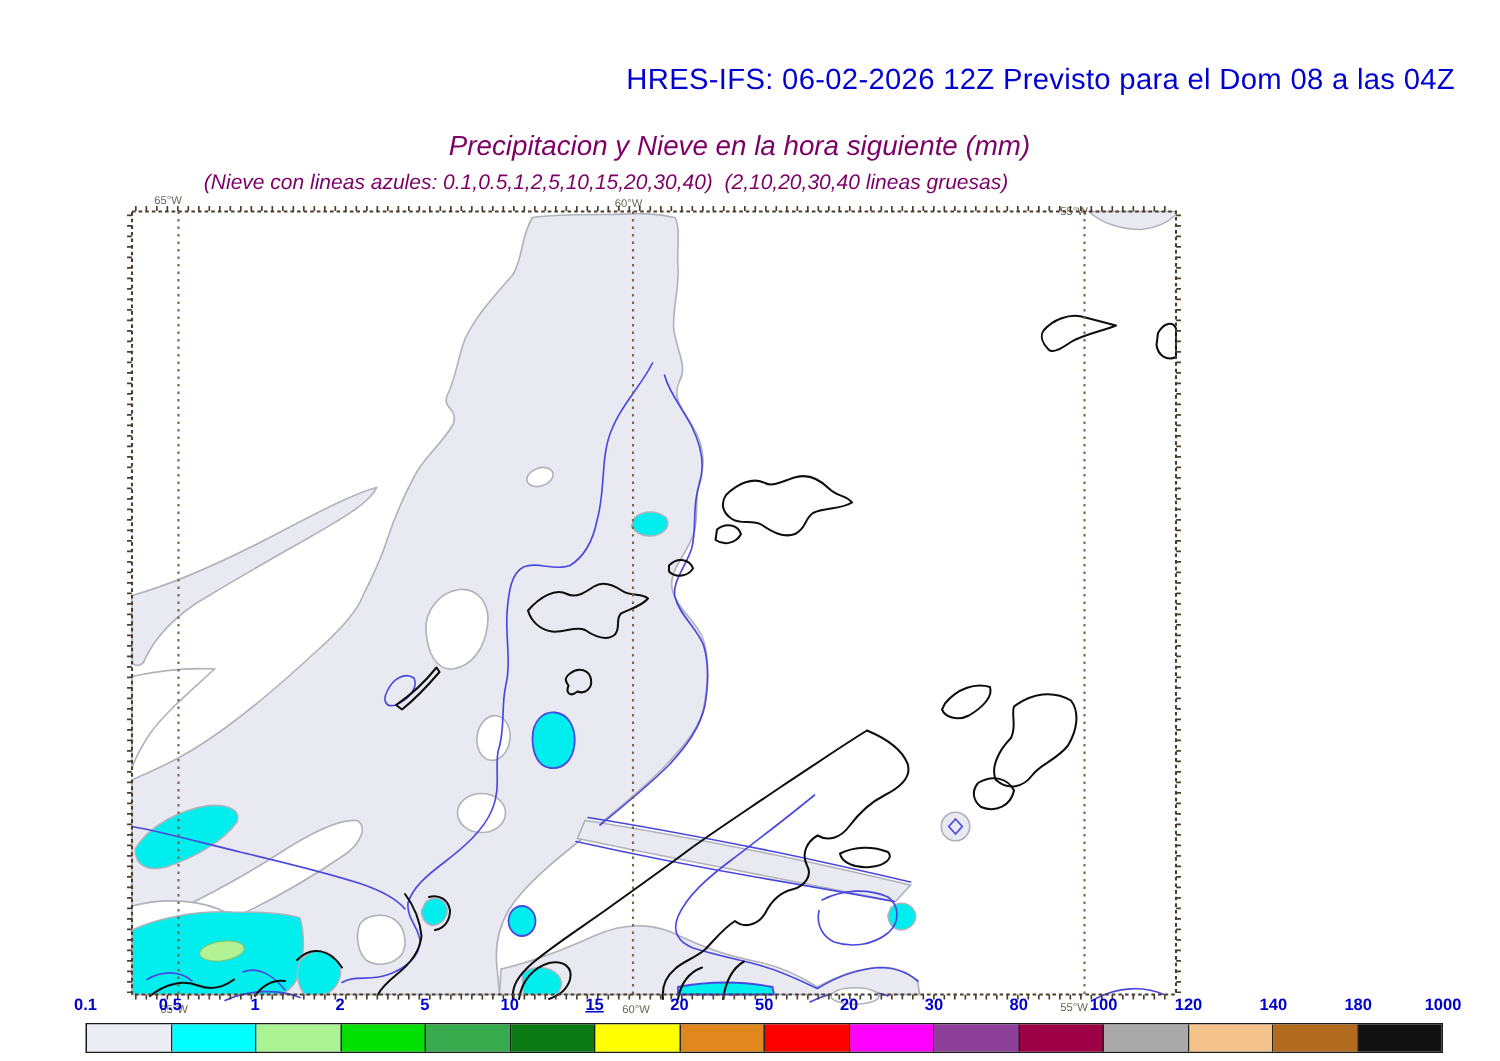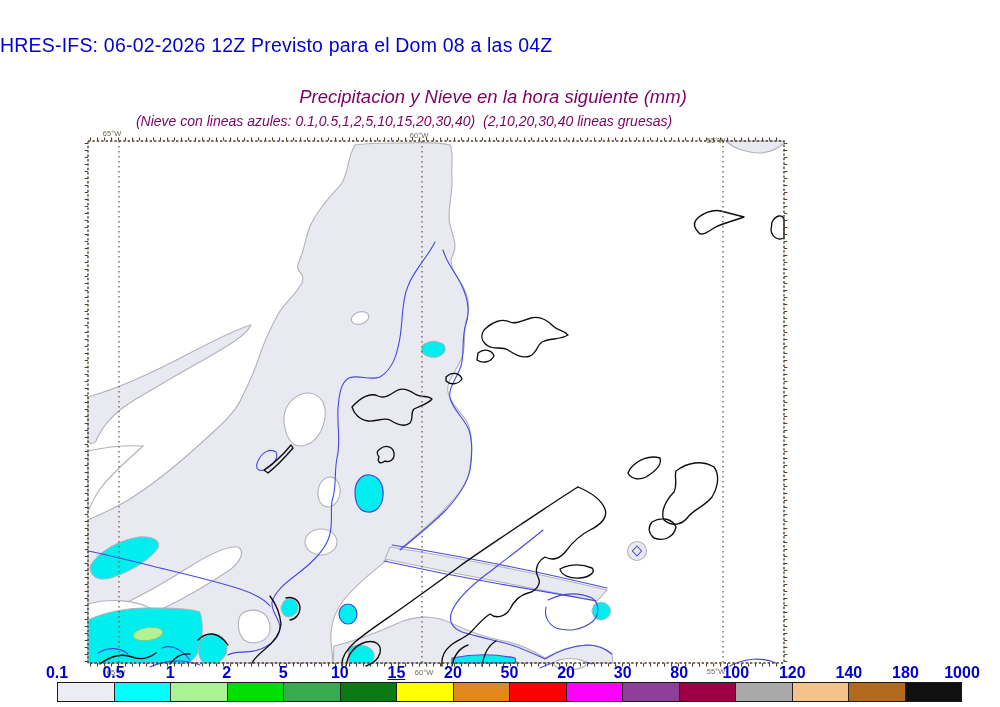--- a/index.html
+++ b/index.html
@@ -1,18 +1,18 @@
 <!DOCTYPE html>
 <html style="--page_bg: #ffffff; --title_blue: #0000d2; --subtitle_maroon: #7d0066; --bar_label_blue: #0000cd; --grat_label_gray: #6e665a; --shade: #e9e9f1; --shade_outline: #b2b2bc; --snow_blue: #4848e0; --coast_black: #0d0d0d; --cyan_fill: #00eeee; --green_fill: #b2f294; --graticule_brown: #7b6544; --frame_dark: #4a3d2c;"><head>
 <meta charset="utf-8">
 <style>
   html,body{margin:0;padding:0;background:#fff;}
   .page{position:relative;width:1000px;height:707px;background:var(--page_bg,#fff);
         font-family:"Liberation Sans","DejaVu Sans",sans-serif;overflow:hidden;}
-  .title{position:absolute;top:34px;left:0;width:970px;text-align:left;
+  .title{position:absolute;top:42px;left:0;width:970px;text-align:right;
          font-size:19.5px;color:var(--title_blue);letter-spacing:.2px;}
   .subtitle{position:absolute;top:86px;left:0;width:970px;text-align:center;
             font-style:italic;font-size:18.5px;color:var(--subtitle_maroon);padding-left:8px;}
   .subtitle2{position:absolute;top:113px;left:0;width:808px;text-align:center;
              font-style:italic;font-size:14px;color:var(--subtitle_maroon);white-space:pre;}
   .grat{position:absolute;transform:translateX(-50%);font-size:7.5px;
         color:var(--grat_label_gray);letter-spacing:0;}
   .map{position:absolute;left:80px;top:130px;width:716px;height:552px;}
   
   .sh{fill:var(--shade);stroke:var(--shade_outline);stroke-width:1.1;}
@@ -25,21 +25,21 @@
   .gr{fill:none;stroke:var(--graticule_brown);stroke-width:1.4;stroke-dasharray:1.6 3.4;}
   .frame{fill:none;stroke:var(--frame_dark);stroke-width:1.4;stroke-dasharray:2.4 2;}
   .tick{fill:none;stroke:var(--frame_dark);stroke-width:3.2;stroke-dasharray:1.1 5.9;}
   
   .bar{position:absolute;left:57px;top:682px;width:905px;height:20px;
        border:1.3px solid #1a1a1a;display:flex;box-sizing:border-box;}
   .bar-cell{flex:1;border-right:1px solid #222;}
   .bar-cell:last-child{border-right:none;}
   .bar-labels{position:absolute;left:57px;top:664px;width:905px;height:15px;}
   .bar-label{position:absolute;top:0;transform:translateX(-50%);
-             font-weight:bold;font-size:16px;color:var(--bar_label_blue);}
+             font-weight:bold;font-size:11px;color:var(--bar_label_blue);}
 </style>
 </head>
 <body>
 
 <div class="page">
 
   <div class="title">HRES-IFS: 06-02-2026 12Z Previsto para el Dom 08 a las 04Z</div>
   <div class="subtitle">Precipitacion y Nieve en la hora siguiente (mm)</div>
   <div class="subtitle2">(Nieve con lineas azules: 0.1,0.5,1,2,5,10,15,20,30,40)  (2,10,20,30,40 lineas gruesas)</div>
 

